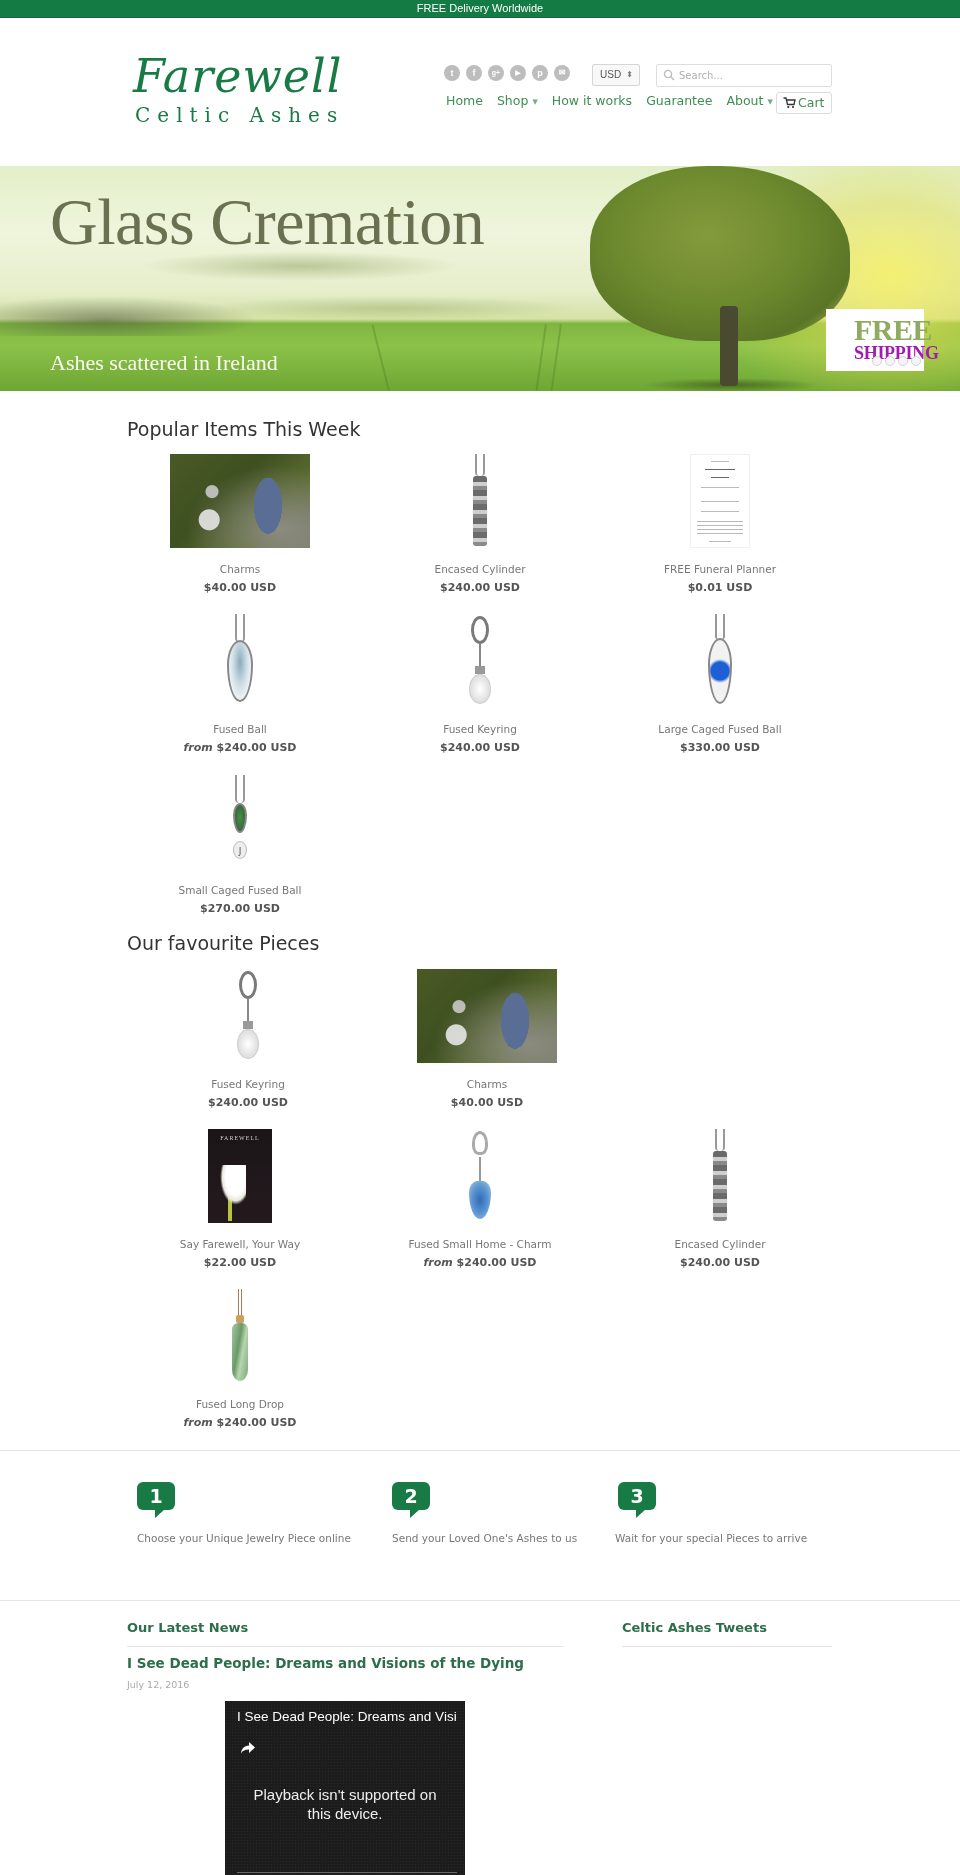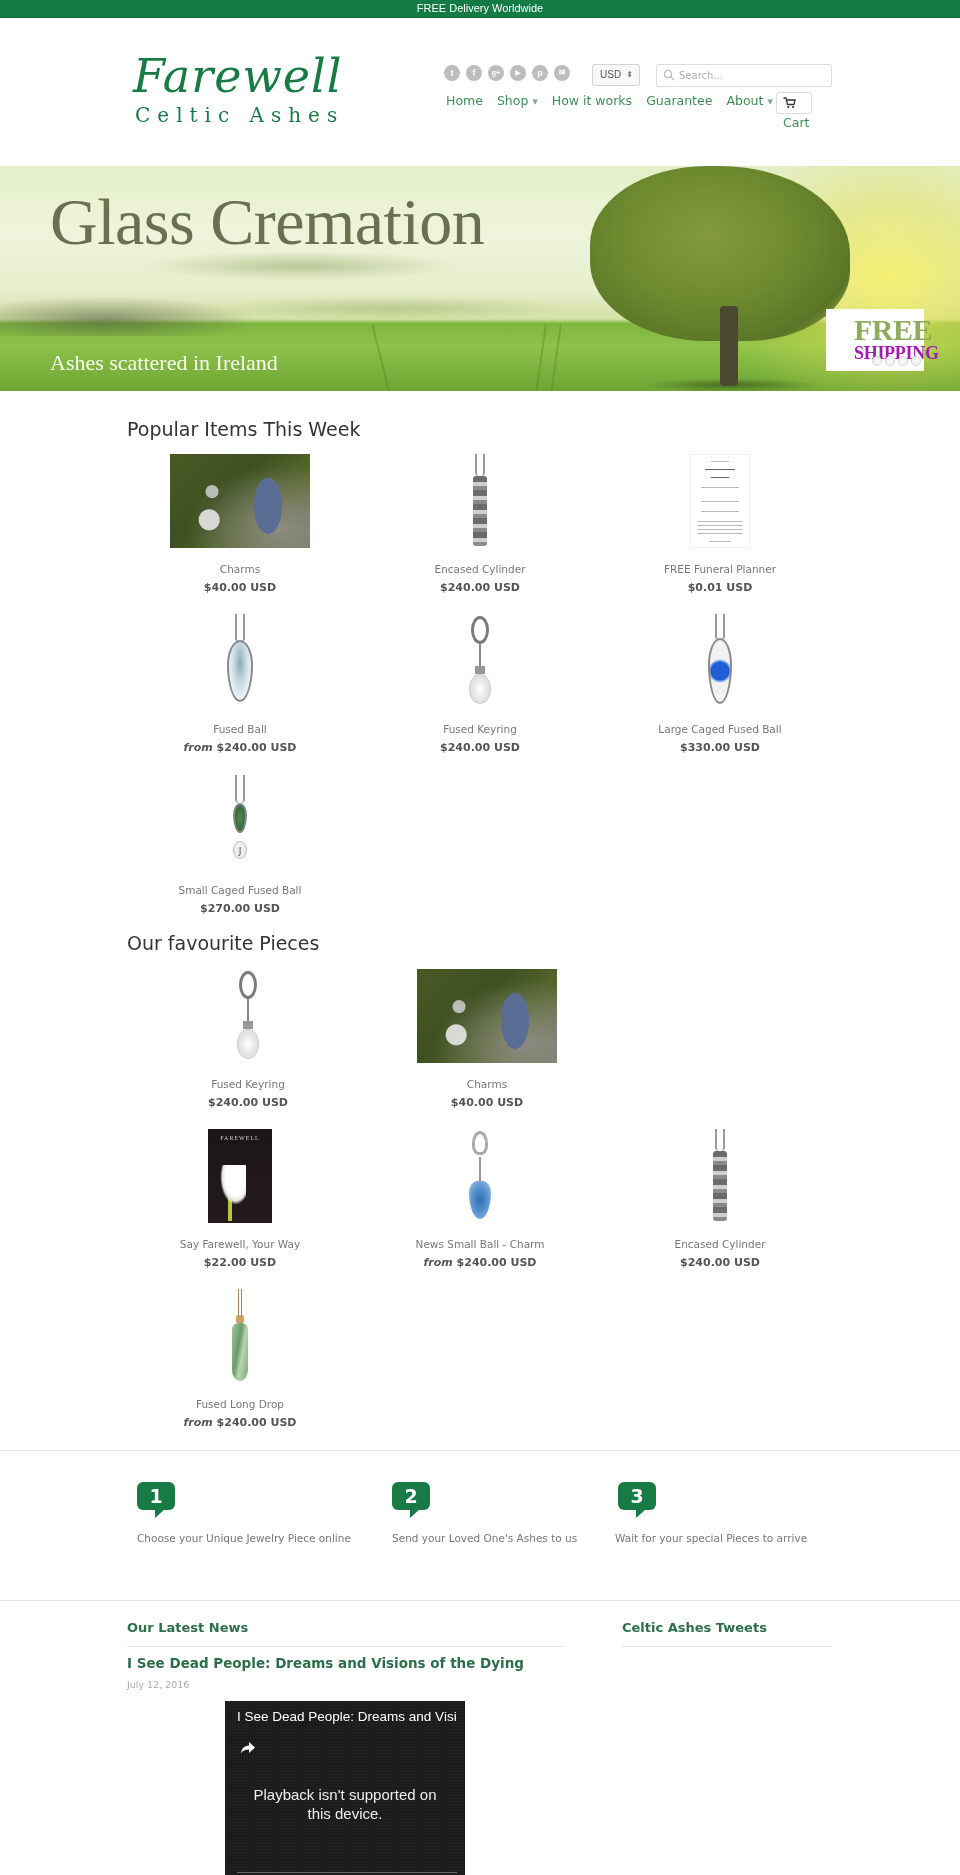--- a/index.html
+++ b/index.html
@@ -19,21 +19,21 @@
   .currency { position: absolute; left: 592px; top: 64px; width: 48px; height: 22px; border: 1px solid #d6d6d6; border-radius: 2px; background: #f8f8f8; font-size: 10px; color: #555; line-height: 20px; padding-left: 7px; font-family: "Liberation Sans", sans-serif; }
   .currency .arr { position: absolute; right: 6px; top: 0; font-size: 8px; color: #777; }
   .search { position: absolute; left: 656px; top: 64px; width: 176px; height: 23px; border: 1px solid #dedede; border-radius: 2px; background: #fff; }
   .search .mag { position: absolute; left: 5px; top: 3px; width: 14px; height: 14px; }
   .search input { position: absolute; left: 22px; top: 2px; width: 148px; height: 17px; border: 0; outline: 0; font-size: 10px; color: #999; font-family: "DejaVu Sans", sans-serif; background: transparent; }
   .search input::placeholder { color: #b0b0b0; }
 
   .nav { position: absolute; left: 446px; top: 93px; display: flex; align-items: center; font-family: "DejaVu Sans", sans-serif; font-size: 12.5px; color: #3f8d55; }
   .nav .item { margin-right: 14px; white-space: nowrap; }
   .nav .caret { font-size: 7px; color: #7aa987; margin-left: 4px; vertical-align: middle; }
-  .cart { position: absolute; left: 776px; top: 92px; width: 36px; height: 22px; border: 1px solid #dcdcdc; border-radius: 3px; font-size: 12.5px; color: #3f8d55; line-height: 20px; padding-left: 6px; font-family: "DejaVu Sans", sans-serif; }
+  .cart { position: absolute; left: 776px; top: 92px; width: 56px; height: 22px; border: 1px solid #dcdcdc; border-radius: 3px; font-size: 12.5px; color: #3f8d55; line-height: 20px; padding-left: 6px; font-family: "DejaVu Sans", sans-serif; }
   .cart svg { vertical-align: -2px; margin-right: 2px; }
 
   
   .hero { position: absolute; left: 0; top: 166px; width: 960px; height: 225px; overflow: hidden;
     background:
       radial-gradient(ellipse 260px 180px at 890px 110px, rgba(245,240,110,0.95) 0%, rgba(220,220,80,0.5) 40%, rgba(220,220,80,0) 75%),
       linear-gradient(180deg, #e3efc8 0%, #eff5dc 30%, #e6eecc 55%, #d5e2a6 68%, #7fb640 70%, #8cc24a 80%, #6ea634 100%);
   }
   .hero .cloud1 { position: absolute; left: 0; top: 130px; width: 260px; height: 40px; background: radial-gradient(ellipse at 40% 60%, rgba(70,80,55,0.55), rgba(70,80,55,0) 70%); }
   .hero .cloud2 { position: absolute; left: 140px; top: 85px; width: 320px; height: 30px; background: radial-gradient(ellipse, rgba(130,150,80,0.45), rgba(130,150,80,0) 70%); }
@@ -270,21 +270,21 @@
   <div class="pname">Say Farewell, Your Way</div>
   <div class="pprice"><span>$22.00 USD</span></div>
 </div>
 
 <div class="product" style="left:360px; top:1129px;">
   <div class="pimg pendant">
     <div style="position:absolute; left:22px; top:2px; width:16px; height:24px; border:3px solid #aaa; border-radius:50% 50% 40% 40%;"></div>
     <div style="position:absolute; left:29px; top:28px; width:2px; height:26px; background:#999;"></div>
     <div class="body" style="top:52px; width:22px; margin-left:-11px; height:38px; border-radius:40% 40% 50% 50% / 30% 30% 70% 70%; background:radial-gradient(ellipse at 50% 50%, #2f6bb5 0%, #5a94d0 50%, #a8c8e8 100%);"></div>
   </div>
-  <div class="pname">News Small Ball - Charm</div>
+  <div class="pname">Fused Small Home - Charm</div>
   <div class="pprice"><em>from</em> <span>$240.00 USD</span></div>
 </div>
 
 <div class="product" style="left:600px; top:1129px;">
   <div class="pimg pendant">
     <div class="chain" style="height:22px;"></div>
     <div class="body" style="top:22px; width:14px; margin-left:-7px; height:70px; border-radius:3px; background:repeating-linear-gradient(180deg,#6b6b6b 0 6px,#cfcfcf 6px 10px,#8a8a8a 10px 14px);"></div>
   </div>
   <div class="pname">Encased Cylinder</div>
   <div class="pprice"><span>$240.00 USD</span></div>

